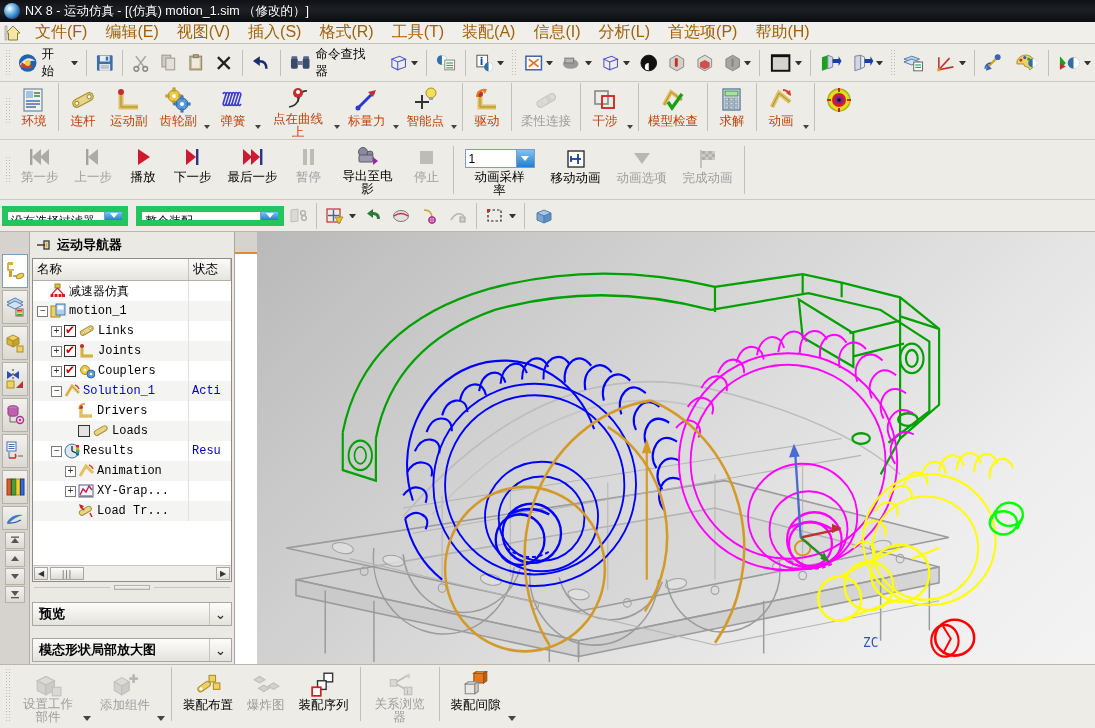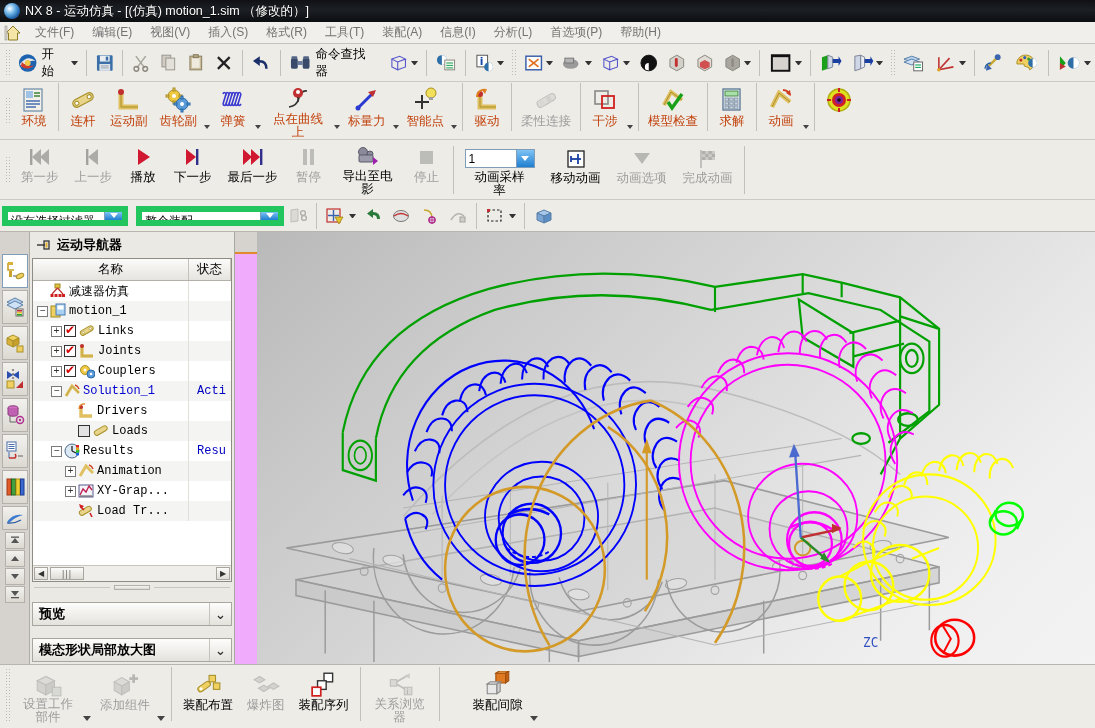--- a/index.html
+++ b/index.html
@@ -37,22 +37,22 @@
     border-bottom: 1px solid #c5c2bb;
     display: flex; align-items: center;
     padding-left: 2px;
   }
   .menu-home-icon {
     width: 18px; height: 18px; margin: 0 4px 0 2px;
     flex: 0 0 18px; position: relative;
   }
   .menu-item {
     padding: 3px 9px;
-    font-size: 12px;
-    color: #737373;
+    font-size: 16px;
+    color: #a16207;
     white-space: nowrap;
     cursor: default;
   }
 
   
   .toolbar {
     background: #edece7;
     display: flex; align-items: center;
     border-bottom: 1px solid #cdcac3;
   }
@@ -131,21 +131,21 @@
     border-top: 5px solid #fff;
   }
 
   
   .tb-sel { height: 32px; flex: 0 0 32px; padding-left: 2px; border-bottom: 1px solid #b9b6af; }
   .combo-sel { height: 20px; border: 6px solid #22c55e; }
   .combo-sel.w130 { width: 126px; }
   .combo-sel.w150 { width: 148px; }
 
   
-  .bodyrow { flex: 1 1 auto; display: flex; min-height: 0; background: #f0abfc; text-align: center; }
+  .bodyrow { flex: 1 1 auto; display: flex; min-height: 0; background: #ffffff; }
 
   
   .resbar {
     width: 30px; flex: 0 0 30px;
     background: #d6d3ce;
     border-right: 1px solid #b0ada6;
     display: flex; flex-direction: column; align-items: center;
     padding-top: 22px;
   }
   .resbtn {
@@ -1613,21 +1613,21 @@
                 <polygon points="22,2 22,7 17,4.5" fill="#a8a49c"></polygon>
                 <rect x="17" y="15" width="7" height="7" fill="#c8c4bc" stroke="#8a877f"></rect>
                 <rect x="4" y="8" width="6" height="6" fill="#c8c4bc" stroke="#8a877f"></rect>
                 <text x="19" y="21" font-size="7" fill="#555" font-family="DejaVu Sans">i</text>
               </svg>
             </div>
             <div class="blbl">关系浏览器</div>
           </div>
         </div>
         <div class="bsep"></div>
-        <div style="display: flex; align-items: flex-start; margin-left: 22px;">
+        <div style="display: flex; align-items: flex-start;">
           <div class="bbtn">
             <div class="ico">
               <svg width="28" height="26" viewBox="0 0 26 24">
                 <polygon points="11,2 20,2 20,11 11,11" fill="#e07a20" stroke="#a05010"></polygon>
                 <polygon points="11,2 14,0 23,0 20,2" fill="#f09a40" stroke="#a05010"></polygon>
                 <polygon points="20,2 23,0 23,9 20,11" fill="#c06010" stroke="#a05010"></polygon>
                 <polygon points="3,12 12,12 12,21 3,21" fill="#e8e8e8" stroke="#888"></polygon>
                 <polygon points="3,12 6,10 15,10 12,12" fill="#f4f4f4" stroke="#888"></polygon>
                 <polygon points="12,12 15,10 15,19 12,21" fill="#d0d0d0" stroke="#888"></polygon>
               </svg>

